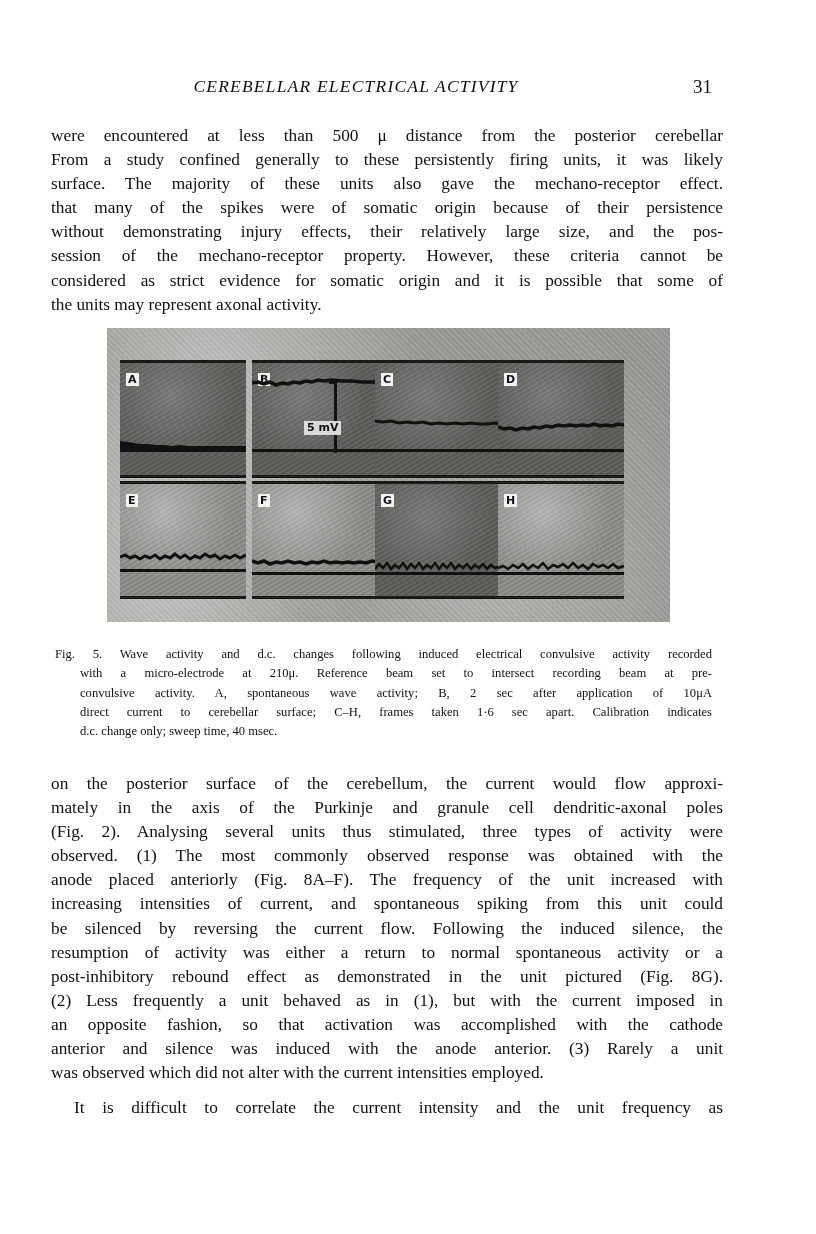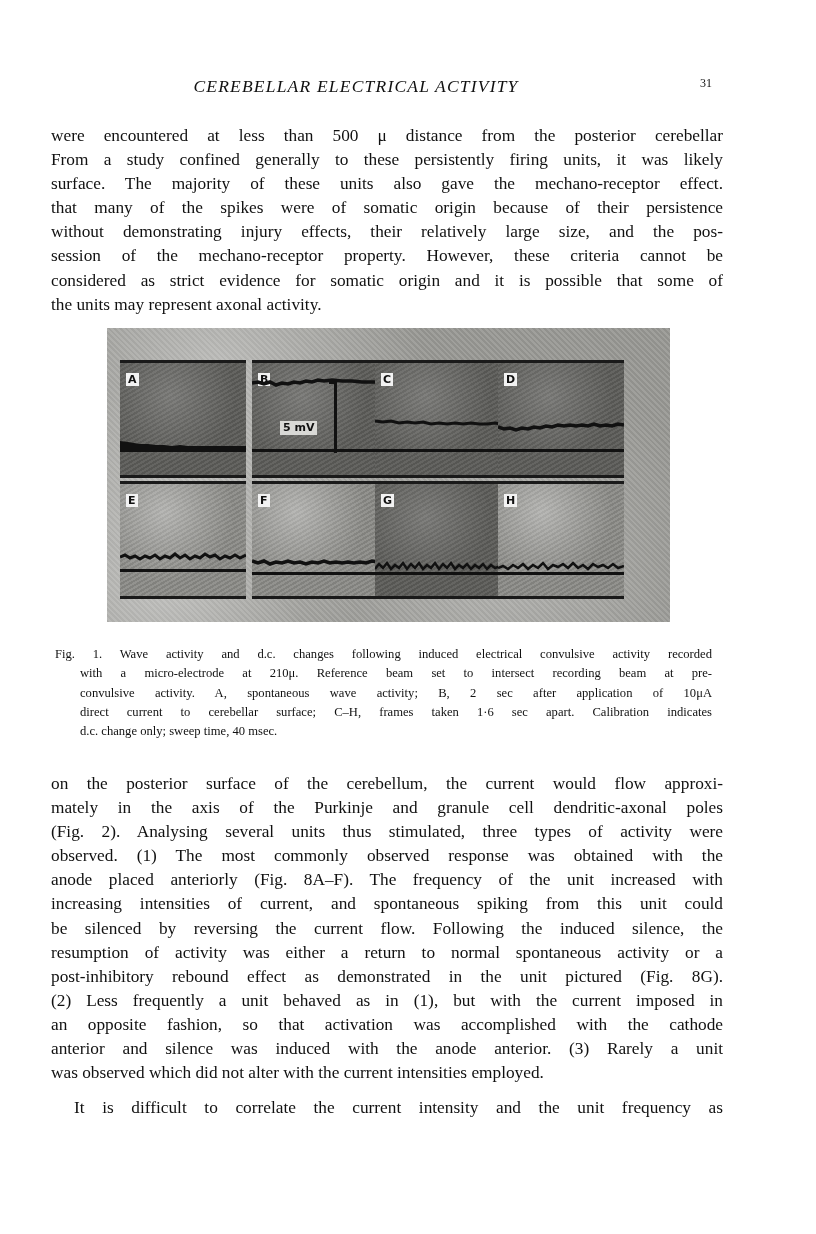--- a/index.html
+++ b/index.html
@@ -11,21 +11,21 @@
   .running-head {
     position: absolute; top: 76px; left: 0; width: 816px; height: 24px;
   }
   .running-title {
     position: absolute; left: 118px; width: 476px; text-align: center;
     font-style: italic; font-size: 17.5px; letter-spacing: 1.2px; top: 0;
     font-family: "Liberation Serif", serif;
   }
   .page-number {
     position: absolute; left: 620px; width: 92px; text-align: right; top: 0;
-    font-size: 12px; font-family: "Liberation Serif", serif;
+    font-size: 19px; font-family: "Liberation Serif", serif;
   }
   .para {
     position: absolute; left: 39px; width: 672px;
     font-family: "Liberation Serif", serif;
     font-size: 17.3px; line-height: 24.1px; text-align: justify;
     margin: 12px;
   }
   .para .line { display: block; white-space: nowrap; text-align-last: justify; }
   .para .line.last { text-align-last: left; }
   .para .indent { padding-left: 23px; }
@@ -115,21 +115,21 @@
 
   <div class="panel" style="left:145px; top:32px;">
     <span class="panel-label">B</span>
     <div class="trace" style="top:14px;">
       <svg viewBox="0 0 126 14" preserveAspectRatio="none">
           <path d="M0,6 L6,5 L12,7 L18,5 L24,8 L30,6 L36,7 L42,5 L48,6 L54,4 L60,5 L66,3 L72,4 L80,3 L90,4 L100,4 L110,5 L126,5" stroke="#111" stroke-width="3.5" fill="none"></path>
         </svg>
     </div>
     <div class="calib-bar" style="left:82px; top:18px; height:72px;"></div>
     <div class="calib-bar" style="left:77px; top:18px; height:3px; width:8px;"></div>
-    <span class="calib-label" style="left:28px; top:58px;">5 mV</span>
+    <span class="calib-label" style="left:52px; top:58px;">5 mV</span>
     <div class="baseline" style="top:86px;"></div>
   </div>
 
   <div class="panel" style="left:268px; top:32px;">
     <span class="panel-label">C</span>
     <div class="trace" style="top:52px;">
       <svg viewBox="0 0 126 14" preserveAspectRatio="none">
           <path d="M0,6 L8,7 L16,6 L24,8 L32,7 L40,8 L48,7 L56,9 L64,8 L72,9 L80,8 L88,9 L96,8 L104,9 L112,9 L120,8 L126,9" stroke="#111" stroke-width="3" fill="none"></path>
         </svg>
     </div>
@@ -181,21 +181,21 @@
     <div class="trace" style="top:76px;">
       <svg viewBox="0 0 126 14" preserveAspectRatio="none">
           <path d="M0,8 L5,6 L10,9 L15,5 L20,8 L25,4 L30,9 L35,5 L40,8 L45,3 L50,9 L55,5 L60,7 L65,4 L70,8 L75,3 L80,8 L85,5 L90,9 L95,4 L100,7 L105,5 L110,8 L115,4 L120,8 L126,6" stroke="#111" stroke-width="2.5" fill="none"></path>
         </svg>
     </div>
     <div class="baseline" style="top:88px;"></div>
   </div>
 </div>
 
 <p class="caption">
-  <span class="cline">Fig. 1. Wave activity and d.c. changes following induced electrical convulsive activity recorded</span>
+  <span class="cline">Fig. 5. Wave activity and d.c. changes following induced electrical convulsive activity recorded</span>
   <span class="cline indent">with a micro-electrode at 210μ. Reference beam set to intersect recording beam at pre-</span>
   <span class="cline indent">convulsive activity. A, spontaneous wave activity; B, 2 sec after application of 10μA</span>
   <span class="cline indent">direct current to cerebellar surface; C–H, frames taken 1·6 sec apart. Calibration indicates</span>
   <span class="cline indent last">d.c. change only; sweep time, 40 msec.</span>
 </p>
 
 <p class="para" id="p2">
   <span class="line">on the posterior surface of the cerebellum, the current would flow approxi-</span>
   <span class="line">mately in the axis of the Purkinje and granule cell dendritic-axonal poles</span>
   <span class="line">(Fig. 2). Analysing several units thus stimulated, three types of activity were</span>

